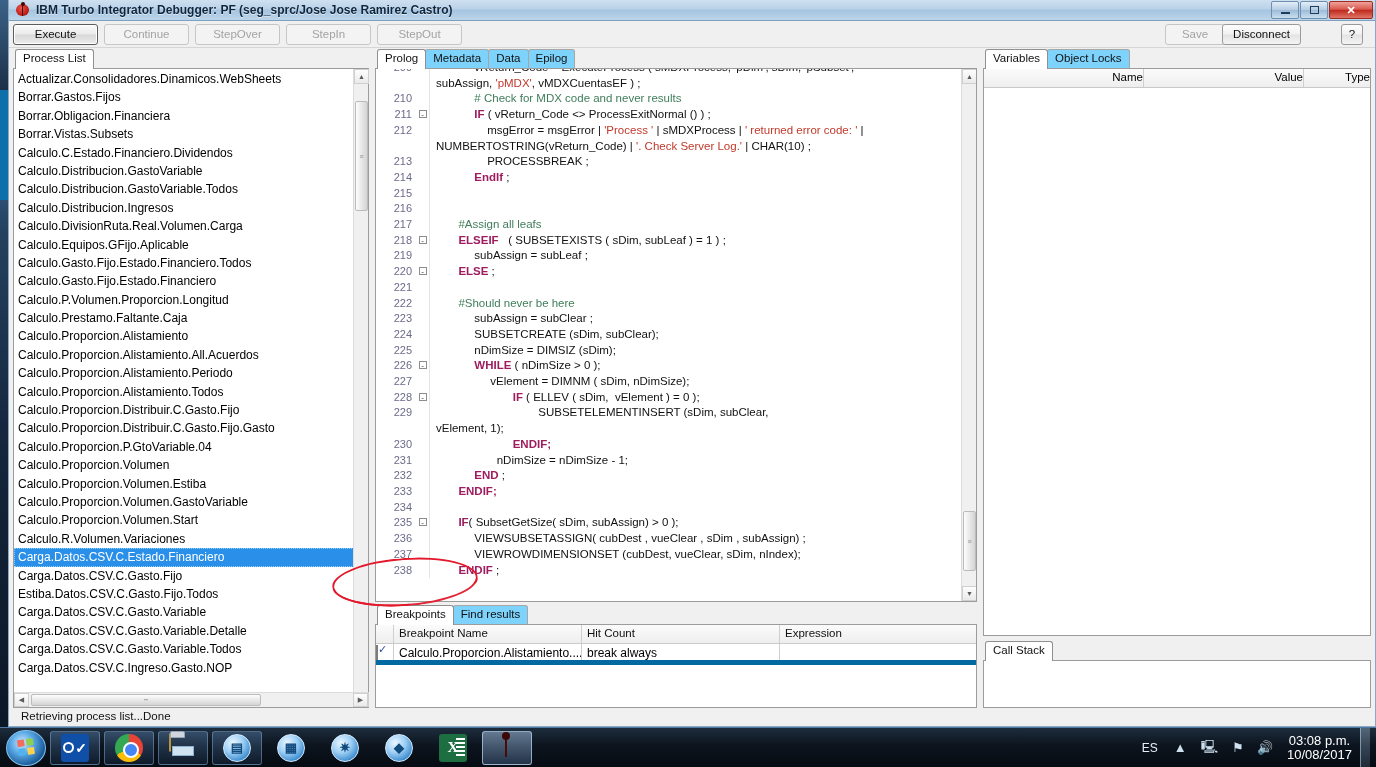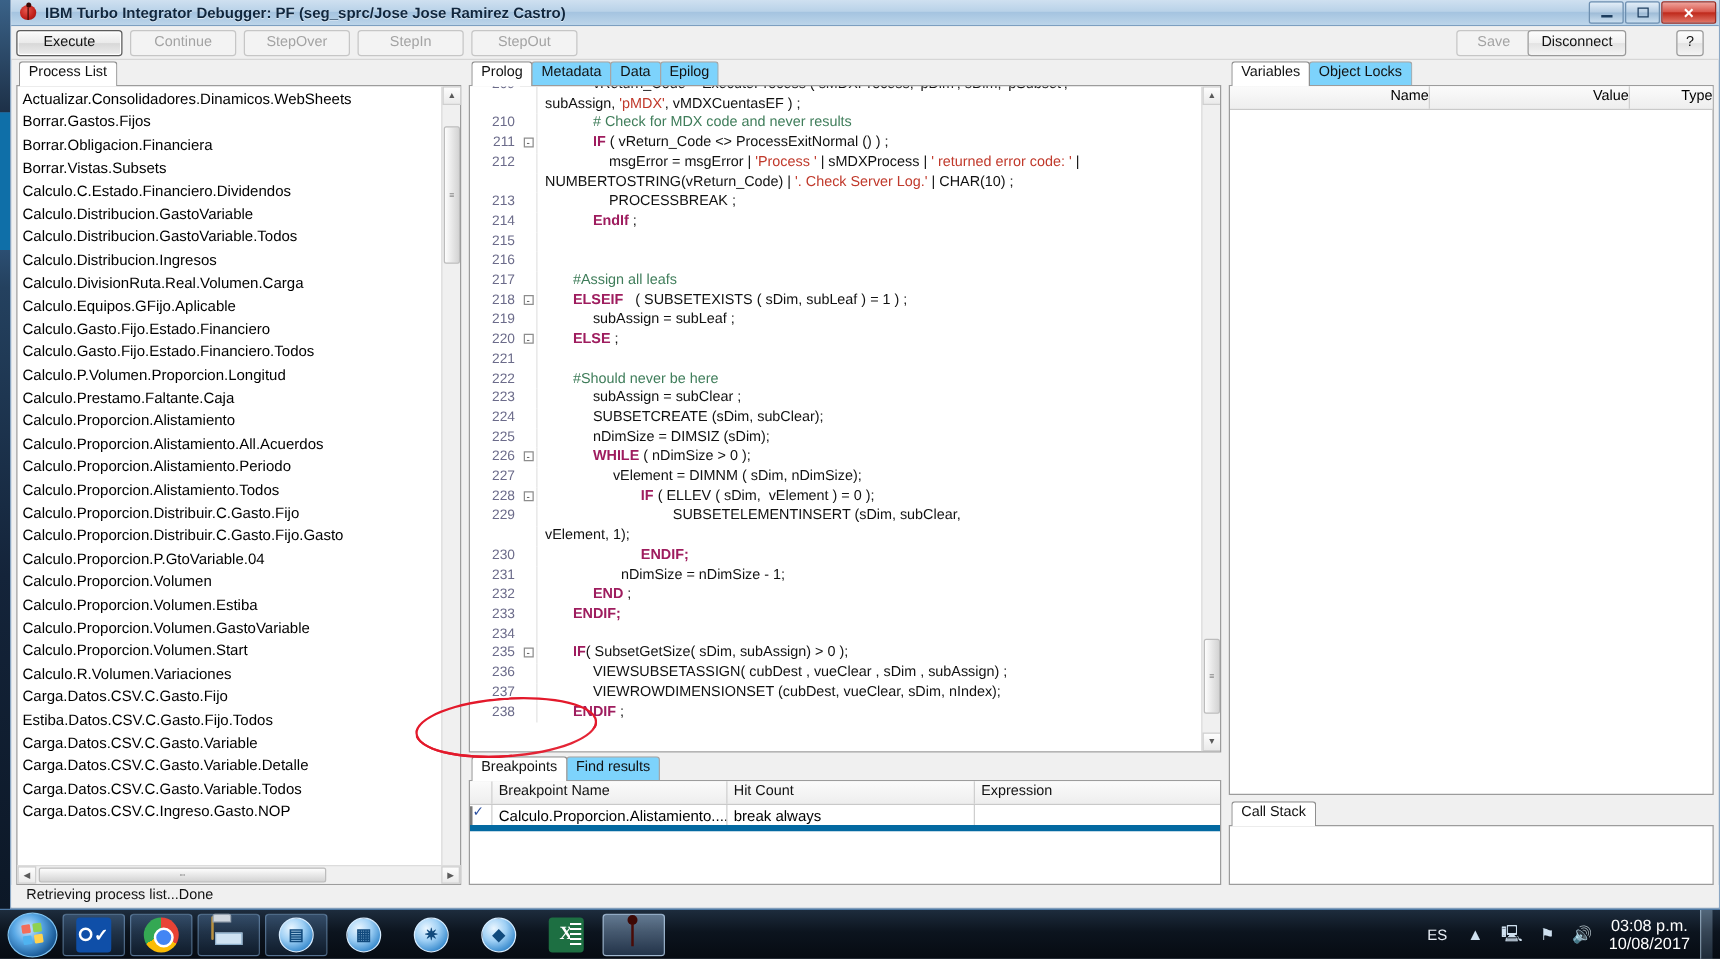--- a/index.html
+++ b/index.html
@@ -381,36 +381,37 @@
             <div class="pl-item">Actualizar.Consolidadores.Dinamicos.WebSheets</div>
             <div class="pl-item">Borrar.Gastos.Fijos</div>
             <div class="pl-item">Borrar.Obligacion.Financiera</div>
             <div class="pl-item">Borrar.Vistas.Subsets</div>
             <div class="pl-item">Calculo.C.Estado.Financiero.Dividendos</div>
             <div class="pl-item">Calculo.Distribucion.GastoVariable</div>
             <div class="pl-item">Calculo.Distribucion.GastoVariable.Todos</div>
             <div class="pl-item">Calculo.Distribucion.Ingresos</div>
             <div class="pl-item">Calculo.DivisionRuta.Real.Volumen.Carga</div>
             <div class="pl-item">Calculo.Equipos.GFijo.Aplicable</div>
+            <div class="pl-item">Calculo.Gasto.Fijo.Estado.Financiero.Todos</div>
             <div class="pl-item">Calculo.Gasto.Fijo.Estado.Financiero</div>
-            <div class="pl-item">Calculo.Gasto.Fijo.Estado.Financiero.Todos</div>
             <div class="pl-item">Calculo.P.Volumen.Proporcion.Longitud</div>
             <div class="pl-item">Calculo.Prestamo.Faltante.Caja</div>
             <div class="pl-item">Calculo.Proporcion.Alistamiento</div>
             <div class="pl-item">Calculo.Proporcion.Alistamiento.All.Acuerdos</div>
             <div class="pl-item">Calculo.Proporcion.Alistamiento.Periodo</div>
             <div class="pl-item">Calculo.Proporcion.Alistamiento.Todos</div>
             <div class="pl-item">Calculo.Proporcion.Distribuir.C.Gasto.Fijo</div>
             <div class="pl-item">Calculo.Proporcion.Distribuir.C.Gasto.Fijo.Gasto</div>
             <div class="pl-item">Calculo.Proporcion.P.GtoVariable.04</div>
             <div class="pl-item">Calculo.Proporcion.Volumen</div>
             <div class="pl-item">Calculo.Proporcion.Volumen.Estiba</div>
             <div class="pl-item">Calculo.Proporcion.Volumen.GastoVariable</div>
             <div class="pl-item">Calculo.Proporcion.Volumen.Start</div>
             <div class="pl-item">Calculo.R.Volumen.Variaciones</div>
+            <div class="pl-item selected">Carga.Datos.CSV.C.Estado.Financiero</div>
             <div class="pl-item">Carga.Datos.CSV.C.Gasto.Fijo</div>
             <div class="pl-item">Estiba.Datos.CSV.C.Gasto.Fijo.Todos</div>
             <div class="pl-item">Carga.Datos.CSV.C.Gasto.Variable</div>
             <div class="pl-item">Carga.Datos.CSV.C.Gasto.Variable.Detalle</div>
             <div class="pl-item">Carga.Datos.CSV.C.Gasto.Variable.Todos</div>
             <div class="pl-item">Carga.Datos.CSV.C.Ingreso.Gasto.NOP</div>
           </div>
         <div class="vscroll">
           <div class="sb-arrow">▲</div>
           <div class="sb-thumb" style="top:32px;height:110px;">≡</div>

